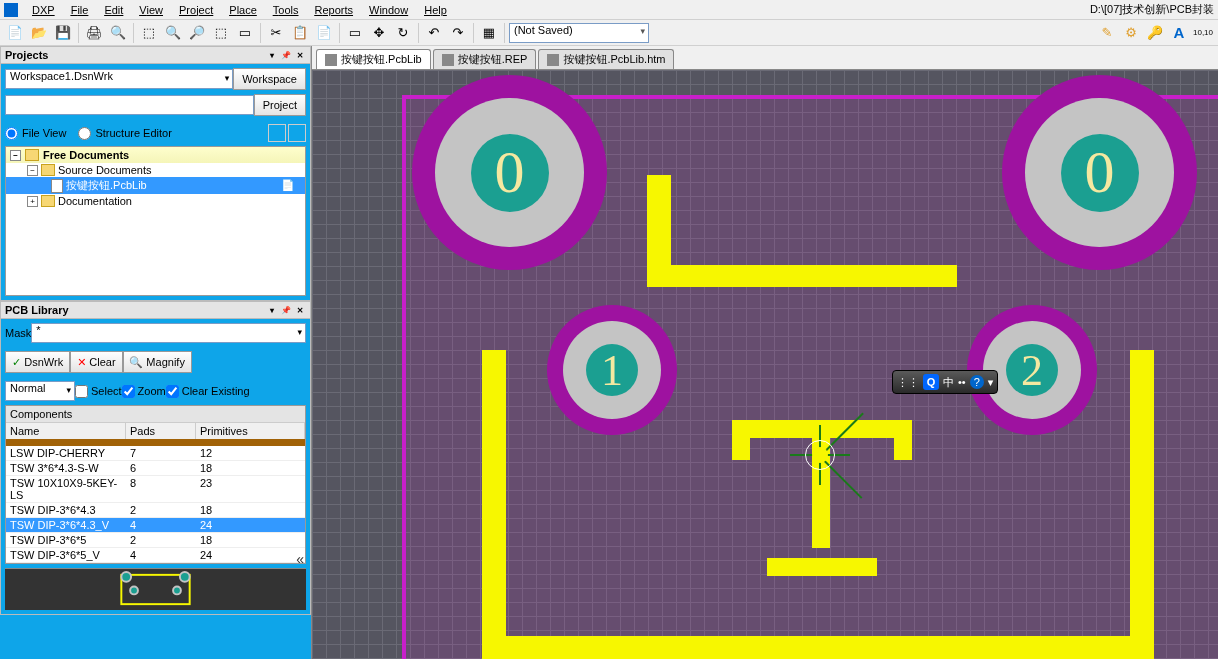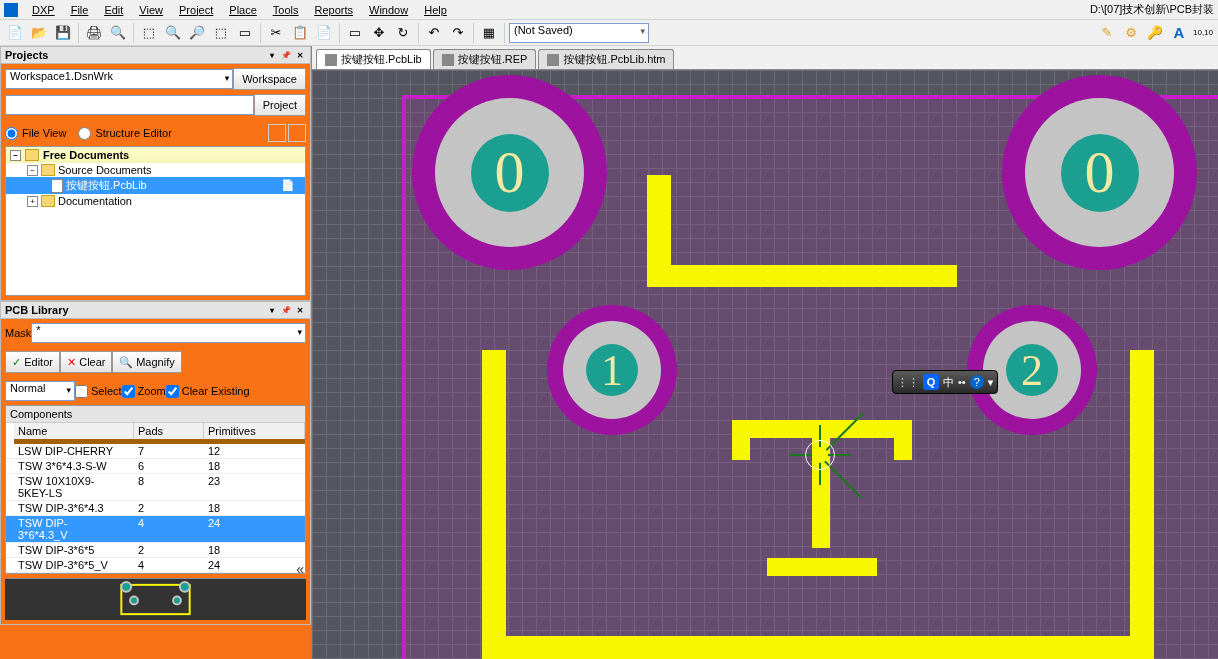--- a/index.html
+++ b/index.html
@@ -9,21 +9,21 @@
 .menubar .mitem { padding:0 8px; cursor:pointer;text-decoration:underline; }
 .menubar .mitem u { text-decoration:underline; }
 .menubar .path { margin-left:auto; font-size:11px; }
 .toolbar { height:26px; background:#f0f0f0; display:flex; align-items:center; padding:0 4px; gap:2px; border-bottom:1px solid #d0d0d0; }
 .tbtn { width:22px; height:22px; border:1px solid transparent; display:flex; align-items:center; justify-content:center; cursor:pointer; font-size:13px; }
 .tsep { width:1px; height:20px; background:#ccc; margin:0 2px; }
 .tcombo { height:20px; border:1px solid #7a9cc6; background:#fff; padding:0 16px 8px 4px; min-width:140px; position:relative; }
 .tcombo::after { content:"▾"; position:absolute; right:3px; top:2px; font-size:9px; color:#555; }
 .right-tools { margin-left:auto; display:flex; gap:2px; }
 .main { display:flex; height:calc(100% - 46px); }
-.leftcol { width:312px; display:flex; flex-direction:column; background:#f97316; border-right:1px solid #888; }
+.leftcol { width:312px; display:flex; flex-direction:column; background:#0ea5e9; border-right:1px solid #888; }
 .panel-hdr { background:#e4e4e4; border:1px solid #bbb; padding:2px 4px; font-weight:bold; display:flex; align-items:center; }
 .panel-hdr .pbtns { margin-left:auto; display:flex; gap:2px; }
 .pbtn { width:12px; height:12px; font-size:8px; display:flex; align-items:center; justify-content:center; cursor:pointer; }
 .proj-body { padding:4px; border:1px solid #bbb; border-top:none; }
 .row { display:flex; gap:0; margin-bottom:4px; align-items:center; }
 .combo { flex:1; height:20px; border:1px solid #7a9cc6; background:#fff; padding:0 16px 0 4px; position:relative; }
 .combo::after { content:"▾"; position:absolute; right:3px; top:3px; font-size:9px; }
 .btn { height:22px; padding:0 8px; border:1px solid #999; background:linear-gradient(#fff,#e4e4e4); cursor:pointer; }
 .txtin { flex:1; height:20px; border:1px solid #7a9cc6; background:#fff; padding:0 4px; }
 .radio-row { display:flex; gap:12px; align-items:center; padding:4px 0; }
@@ -36,28 +36,28 @@
 .tree-item .ind { display:inline-block; }
 .fold-ic { width:14px; height:12px; background:#f7d774; border:1px solid #c9a31f; }
 .file-ic { width:12px; height:14px; background:#fff; border:1px solid #888; }
 .exp { width:11px; height:11px; border:1px solid #888; background:#fff; font-size:8px; line-height:9px; text-align:center; cursor:pointer; }
 .lib-body { padding:4px; border:1px solid #bbb; border-top:none; display:flex; flex-direction:column; gap:4px; }
 .btn-sm { height:22px; padding:0 6px; border:1px solid #999; background:linear-gradient(#fff,#e4e4e4); cursor:pointer; display:flex; align-items:center; gap:3px; }
 .chk-row { display:flex; gap:0; align-items:center; }
 .chk-row label { display:flex; align-items:center; gap:3px; cursor:pointer; }
 .tbl { background:#fff; border:1px solid #999; flex:1; overflow:auto; min-height:140px; }
 .tbl-hdr { background:#e4e4e4; font-weight:normal; padding:2px 4px; border-bottom:1px solid #ccc; }
-.tbl-cols { display:flex; background:#f0f0f0; border-bottom:5px solid #a16207;margin-left:8px; }
+.tbl-cols { display:flex; background:#f0f0f0; border-bottom:7px solid #a16207; }
 .tbl-cols .col { padding:2px 4px; border-right:1px solid #ccc; }
 .col-n { width:120px; }
 .col-p { width:70px; }
 .col-pr { flex:1; }
 .tbl-row { display:flex; border-bottom:1px solid #eee; }
 .tbl-row.sel { background:#3399ff; color:#fff; }
-.tbl-row .cell { padding:1px 12px; }
+.tbl-row .cell { padding:1px 4px; }
 .rightcol { flex:1; display:flex; flex-direction:column; background:#f0f0f0; }
 .tabs { height:24px; display:flex; align-items:end; padding:0 4px; gap:2px; border-bottom:1px solid #888; background:#f0f0f0; }
 .tab { height:20px; padding:0 8px; border:1px solid #888; border-bottom:none; background:#e0e0e0; display:flex; align-items:center; gap:4px; cursor:pointer; border-radius:3px 3px 0 0; }
 .tab.active { background:#fff; }
 .tab-ic { width:12px; height:12px; background:#888; }
 .canvas { flex:1; background:#555560; position:relative; overflow:hidden; }
 .grid { position:absolute; inset:0; background-image:linear-gradient(#6a6a75 1px,transparent 1px),linear-gradient(90deg,#6a6a75 1px,transparent 1px); background-size:14px 14px; }
 .keepout { position:absolute; left:90px; top:25px; width:1110px; height:620px; border:4px solid #c81fca; background:rgba(200,31,202,0.15); }
 .pad { position:absolute; border-radius:50%; }
 .pad .ring1 { position:absolute; inset:0; border-radius:50%; background:#9e12a0; }
@@ -204,21 +204,21 @@
       </div>
     </div>
     <div class="lib-body">
       <div class="row">
         <span>Mask</span>
         <div class="combo">*</div>
       </div>
       <div class="row">
         <button class="btn-sm">
             <span style="color:green">✓</span>
-            <span>Editor</span>
+            <span>DsnWrk</span>
           </button>
         <button class="btn-sm">
             <span style="color:red">✕</span>
             <span>Clear</span>
           </button>
         <button class="btn-sm">
             <span>🔍</span>
             <span>Magnify</span>
           </button>
       </div>

